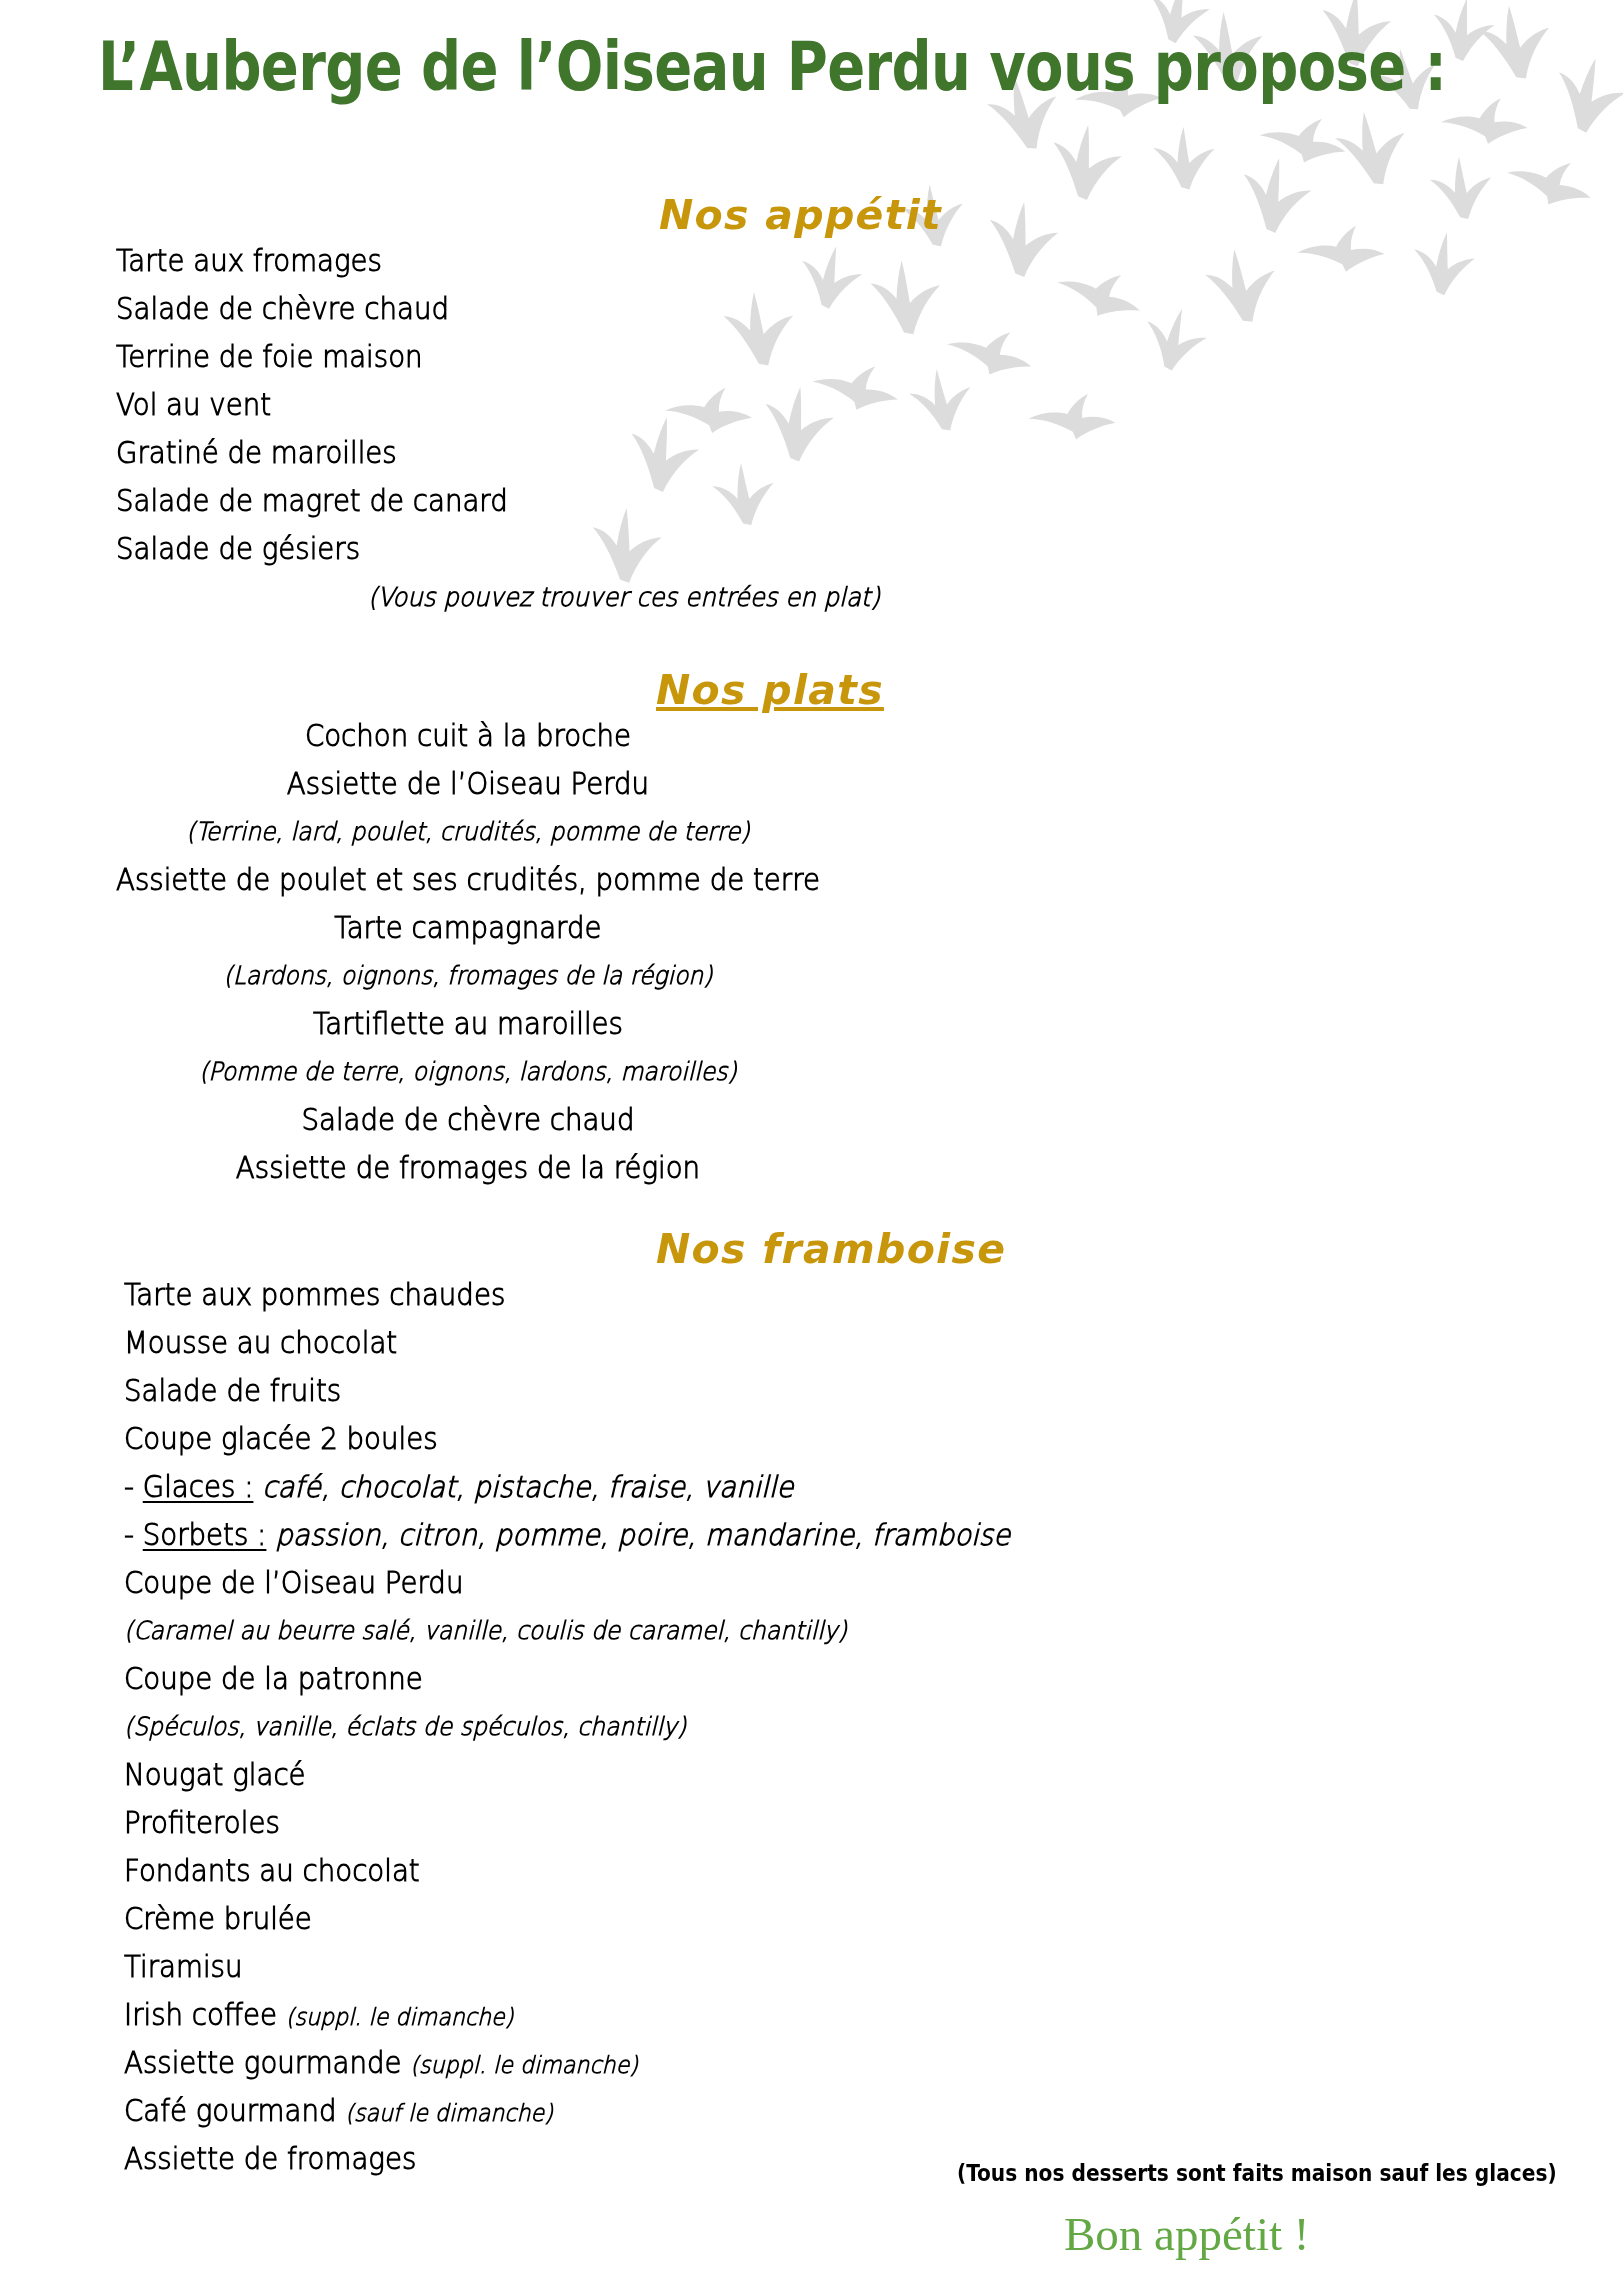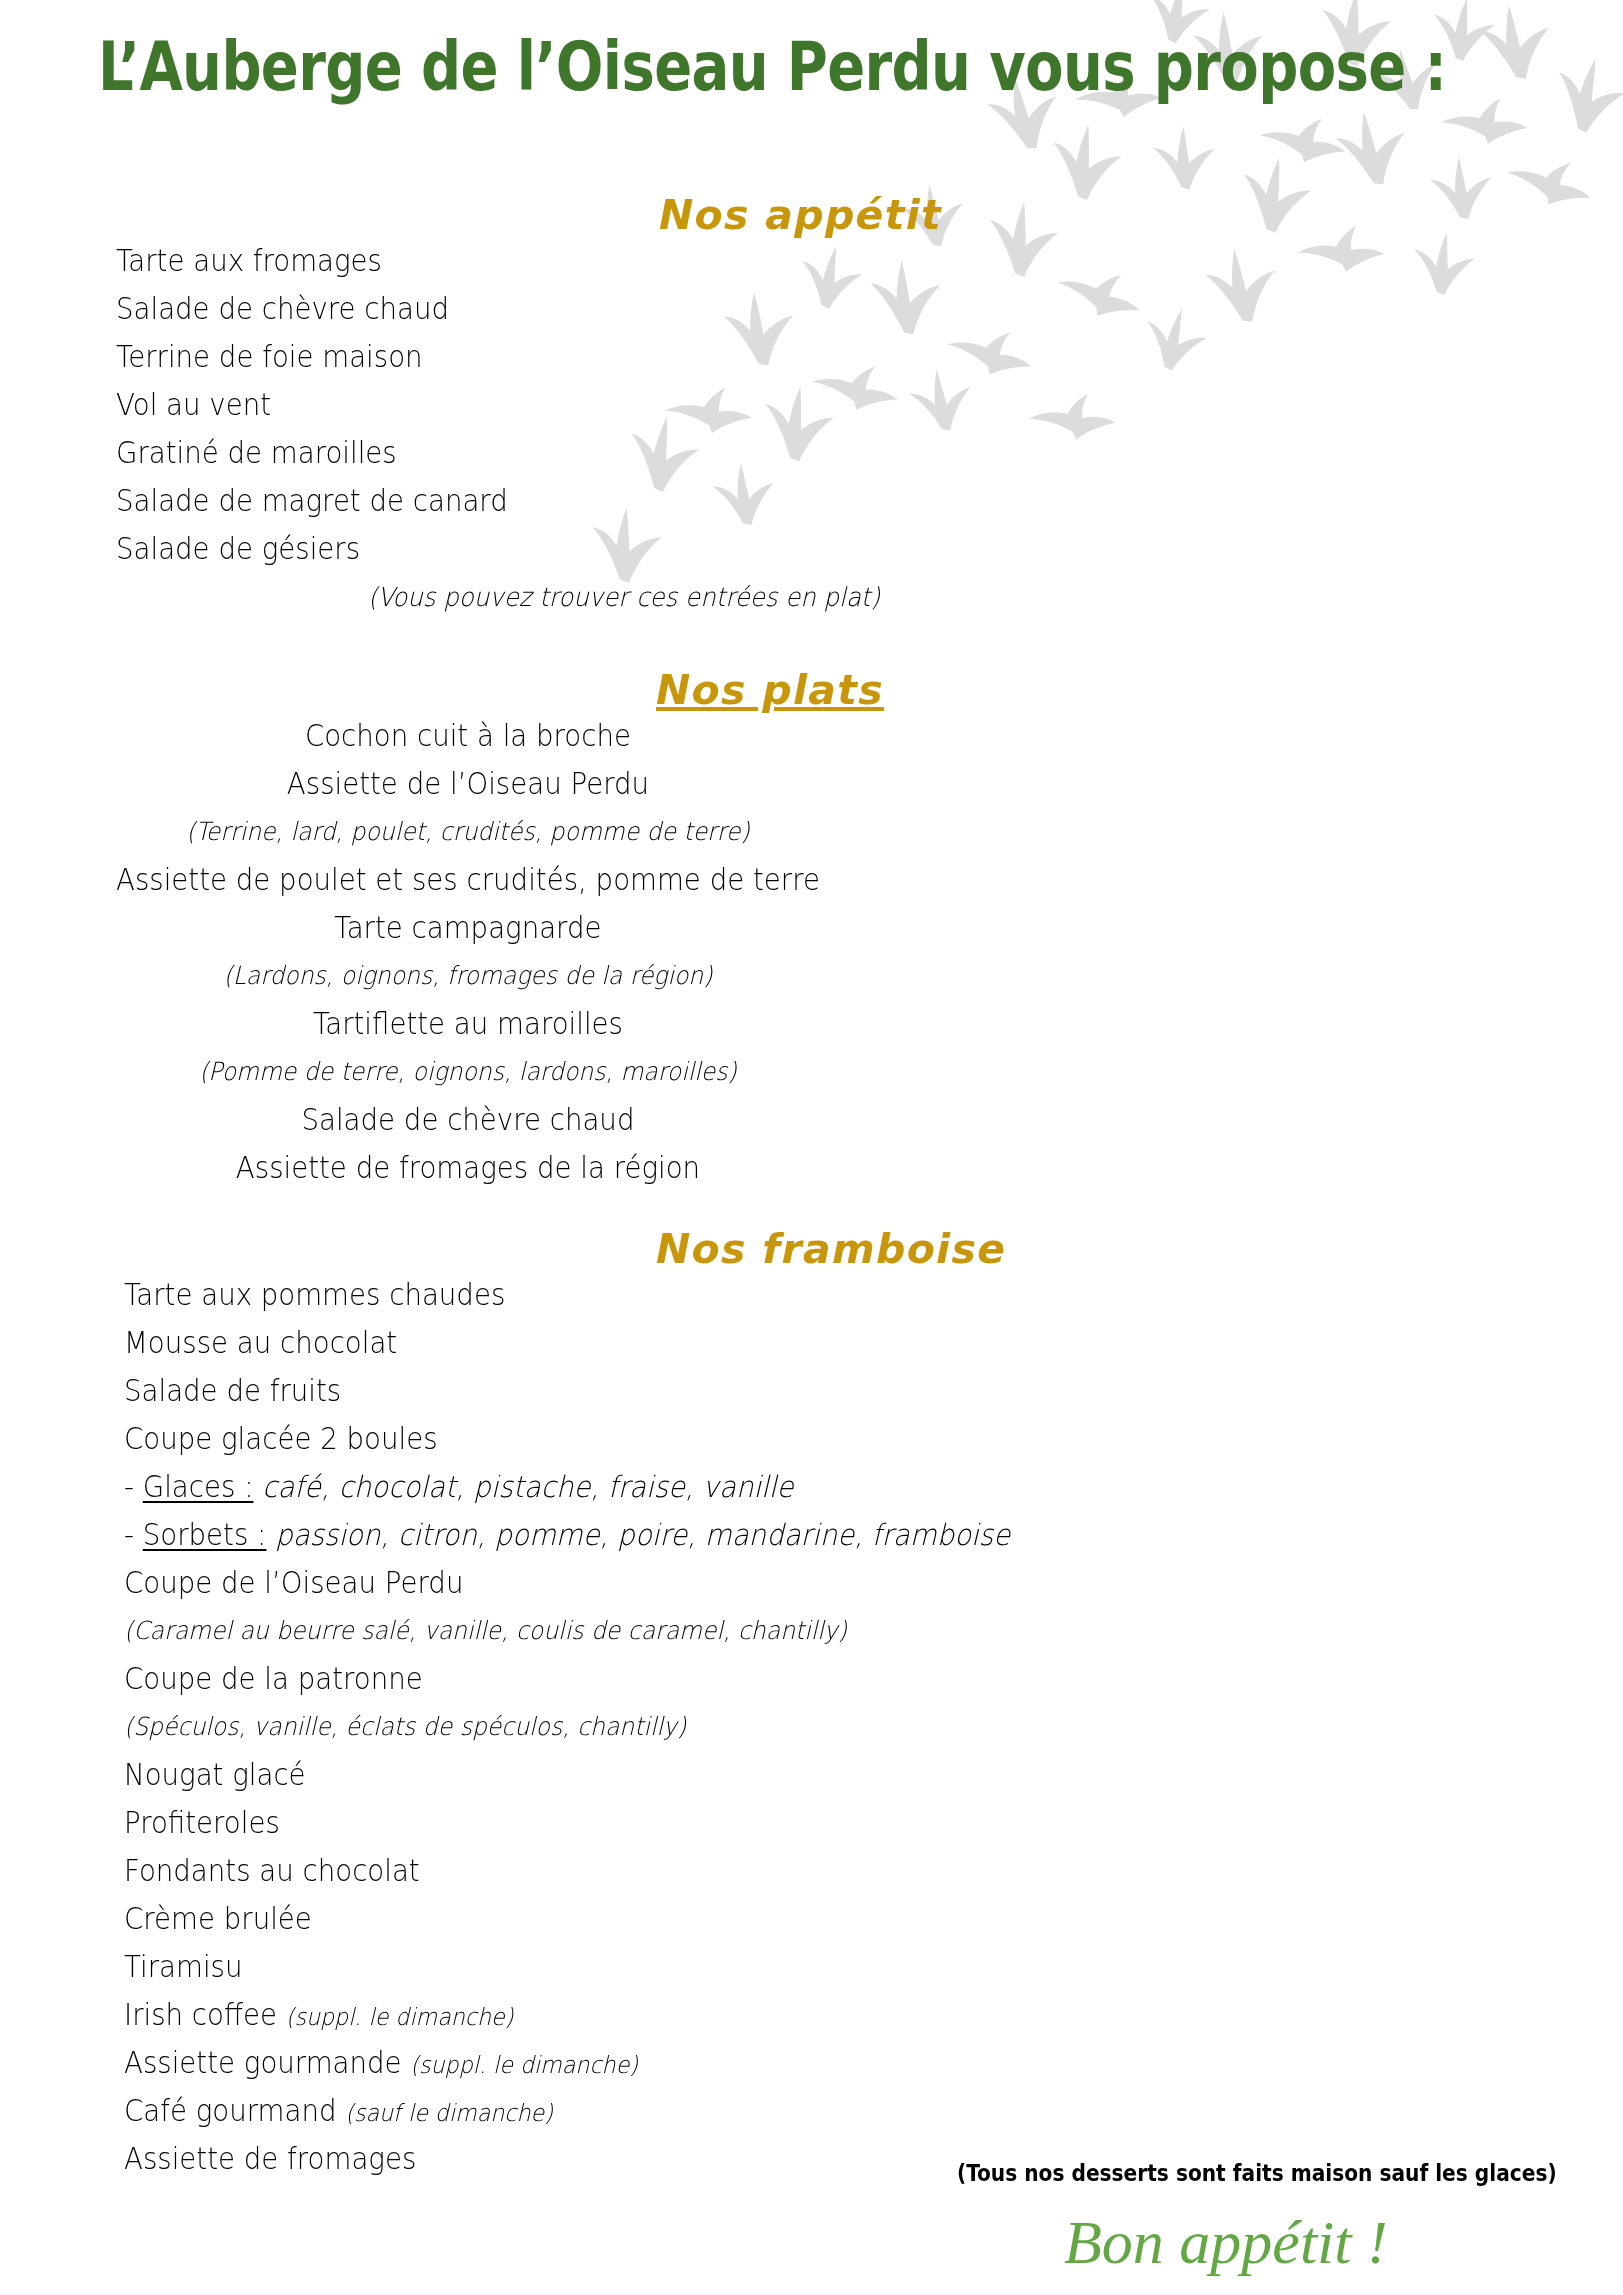--- a/index.html
+++ b/index.html
@@ -46,21 +46,21 @@
   .sh-entrees  { left:659px; top:191px; }
   .sh-plats    { left:656px; top:666px;text-decoration:underline; }
   .sh-desserts { left:656px; top:1225px; }
 
   
   .menu-list{
     position:absolute;
     left:116px;
     z-index:3;
     font-family:"DejaVu Sans Light","DejaVu Sans","Liberation Sans", sans-serif;
-    font-weight:400;
+    font-weight:700;
     color:#000000;
     white-space:nowrap;
   }
   .menu-list .line{
     font-size:29.4px;
     line-height:48px;
     height:48px;
     transform:scaleX(0.94);
     transform-origin:left center;
   }
@@ -100,22 +100,21 @@
     color:#000000;
     transform:scaleX(0.95);
     transform-origin:left top;
     white-space:nowrap;
   }
   .bon-appetit{
     position:absolute;
     left:1064px; top:2207px;
     z-index:3;
     font-family:"Liberation Serif","DejaVu Serif", serif;
-    font-style:italic;
-    font-size:62px;
+    font-size:47px;
     color:#63a845;
     white-space:nowrap;
   }
 </style>
 </head>
 <body>
 
 <div class="page">
 
   <svg id="birds" viewBox="0 0 2481 3508" xmlns="http://www.w3.org/2000/svg" aria-hidden="true">

